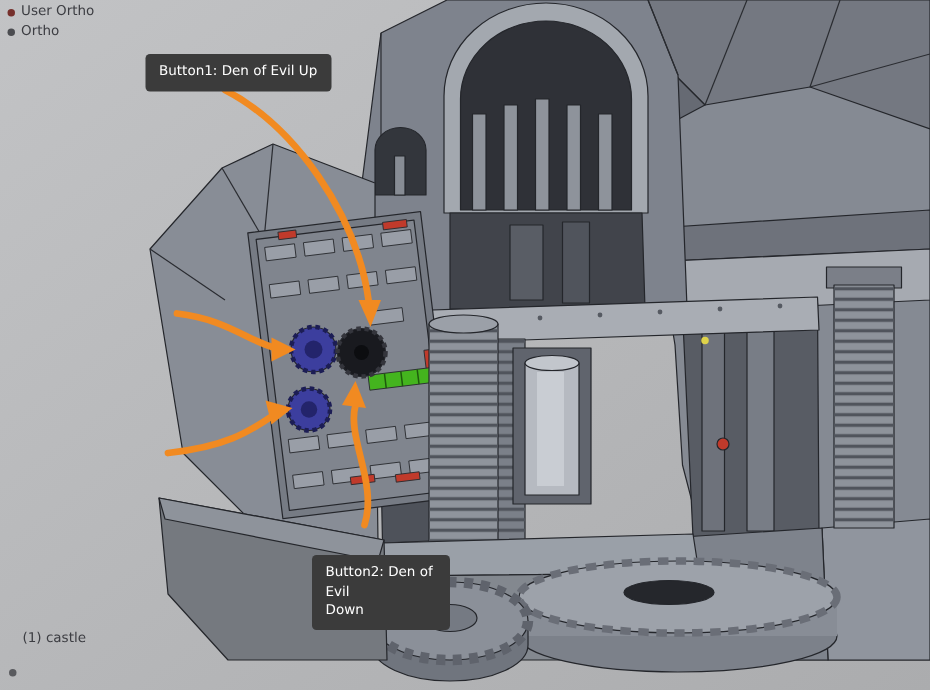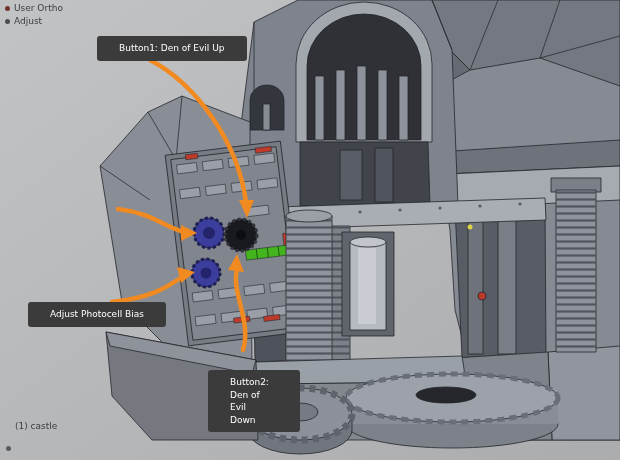--- a/index.html
+++ b/index.html
@@ -6,21 +6,21 @@
   html,body { width:620px; height:460px; overflow:hidden; }
   body { font-family:"DejaVu Sans", sans-serif; background:var(--c-viewport_bg,#b4b5b7); }
   .stage { position:relative; width:620px; height:372px;border-radius:25px; }
   svg.scene { position:absolute; left:0; top:0; }
   .f { stroke:#24262b; stroke-width:.8; stroke-linejoin:round; }
   .e { stroke:#2a2c31; stroke-width:.8; }
   .chip { stroke:#2a2c31; stroke-width:.6; }
   .arrow { fill:none; stroke:var(--c-arrow,#f18a21); stroke-width:4.5; stroke-linecap:round; }
   .arrow-head { fill:var(--c-arrow,#f18a21); }
   .callout { position:absolute; background:var(--c-label_bg,#3b3b3b); color:var(--c-label_text,#ffffff);
-             font-size:9px; line-height:1.4; padding:6px 22px; border-radius:3px; white-space:nowrap; z-index:3; }
+             font-size:9px; line-height:1.4; padding:6px 9px; border-radius:3px; white-space:nowrap; z-index:3; }
   .hud { position:absolute; font-size:9px; color:#3c3d42; z-index:3; }
   .dot { position:absolute; width:5px; height:5px; border-radius:50%; z-index:3; }
 </style>
 </head>
 <body>
 
 <div class="stage">
 
   <svg class="scene" width="620" height="460" viewBox="0 0 620 460">
     <defs>
@@ -190,24 +190,23 @@
       <path class="arrow" d="M112,302 C150,298 166,288 182,277"></path>
       <polygon class="arrow-head" points="177,267 181,283 195,272"></polygon>
       <path class="arrow" d="M243,350 C252,322 231,292 237,270"></path>
       <polygon class="arrow-head" points="228,270 244,272 237,254"></polygon>
     </g>
   </svg>
 
   <span class="dot" style="left:5px;top:6px;background:#76302c"></span>
   <div class="hud" style="left:14px;top:3px">User Ortho</div>
   <span class="dot" style="left:5px;top:19px;background:#4b4c50"></span>
-  <div class="hud" style="left:14px;top:16px">Adjust</div>
+  <div class="hud" style="left:14px;top:16px">Ortho</div>
   <span class="dot" style="left:6px;top:446px;background:#595a5e"></span>
   <div class="hud" style="left:15px;top:421px">(1) castle</div>
 
   <div class="callout" style="left:97px;top:36px">Button1: Den of Evil Up</div>
-  <div class="callout" style="left:28px;top:302px">Adjust Photocell Bias</div>
   <div class="callout" style="left:208px;top:370px;max-width:92px;white-space:normal">
     <span style="display:block">Button2: Den of Evil</span>
     <span style="display:block">Down</span>
   </div>
 
 </div>
 
 </body></html>

